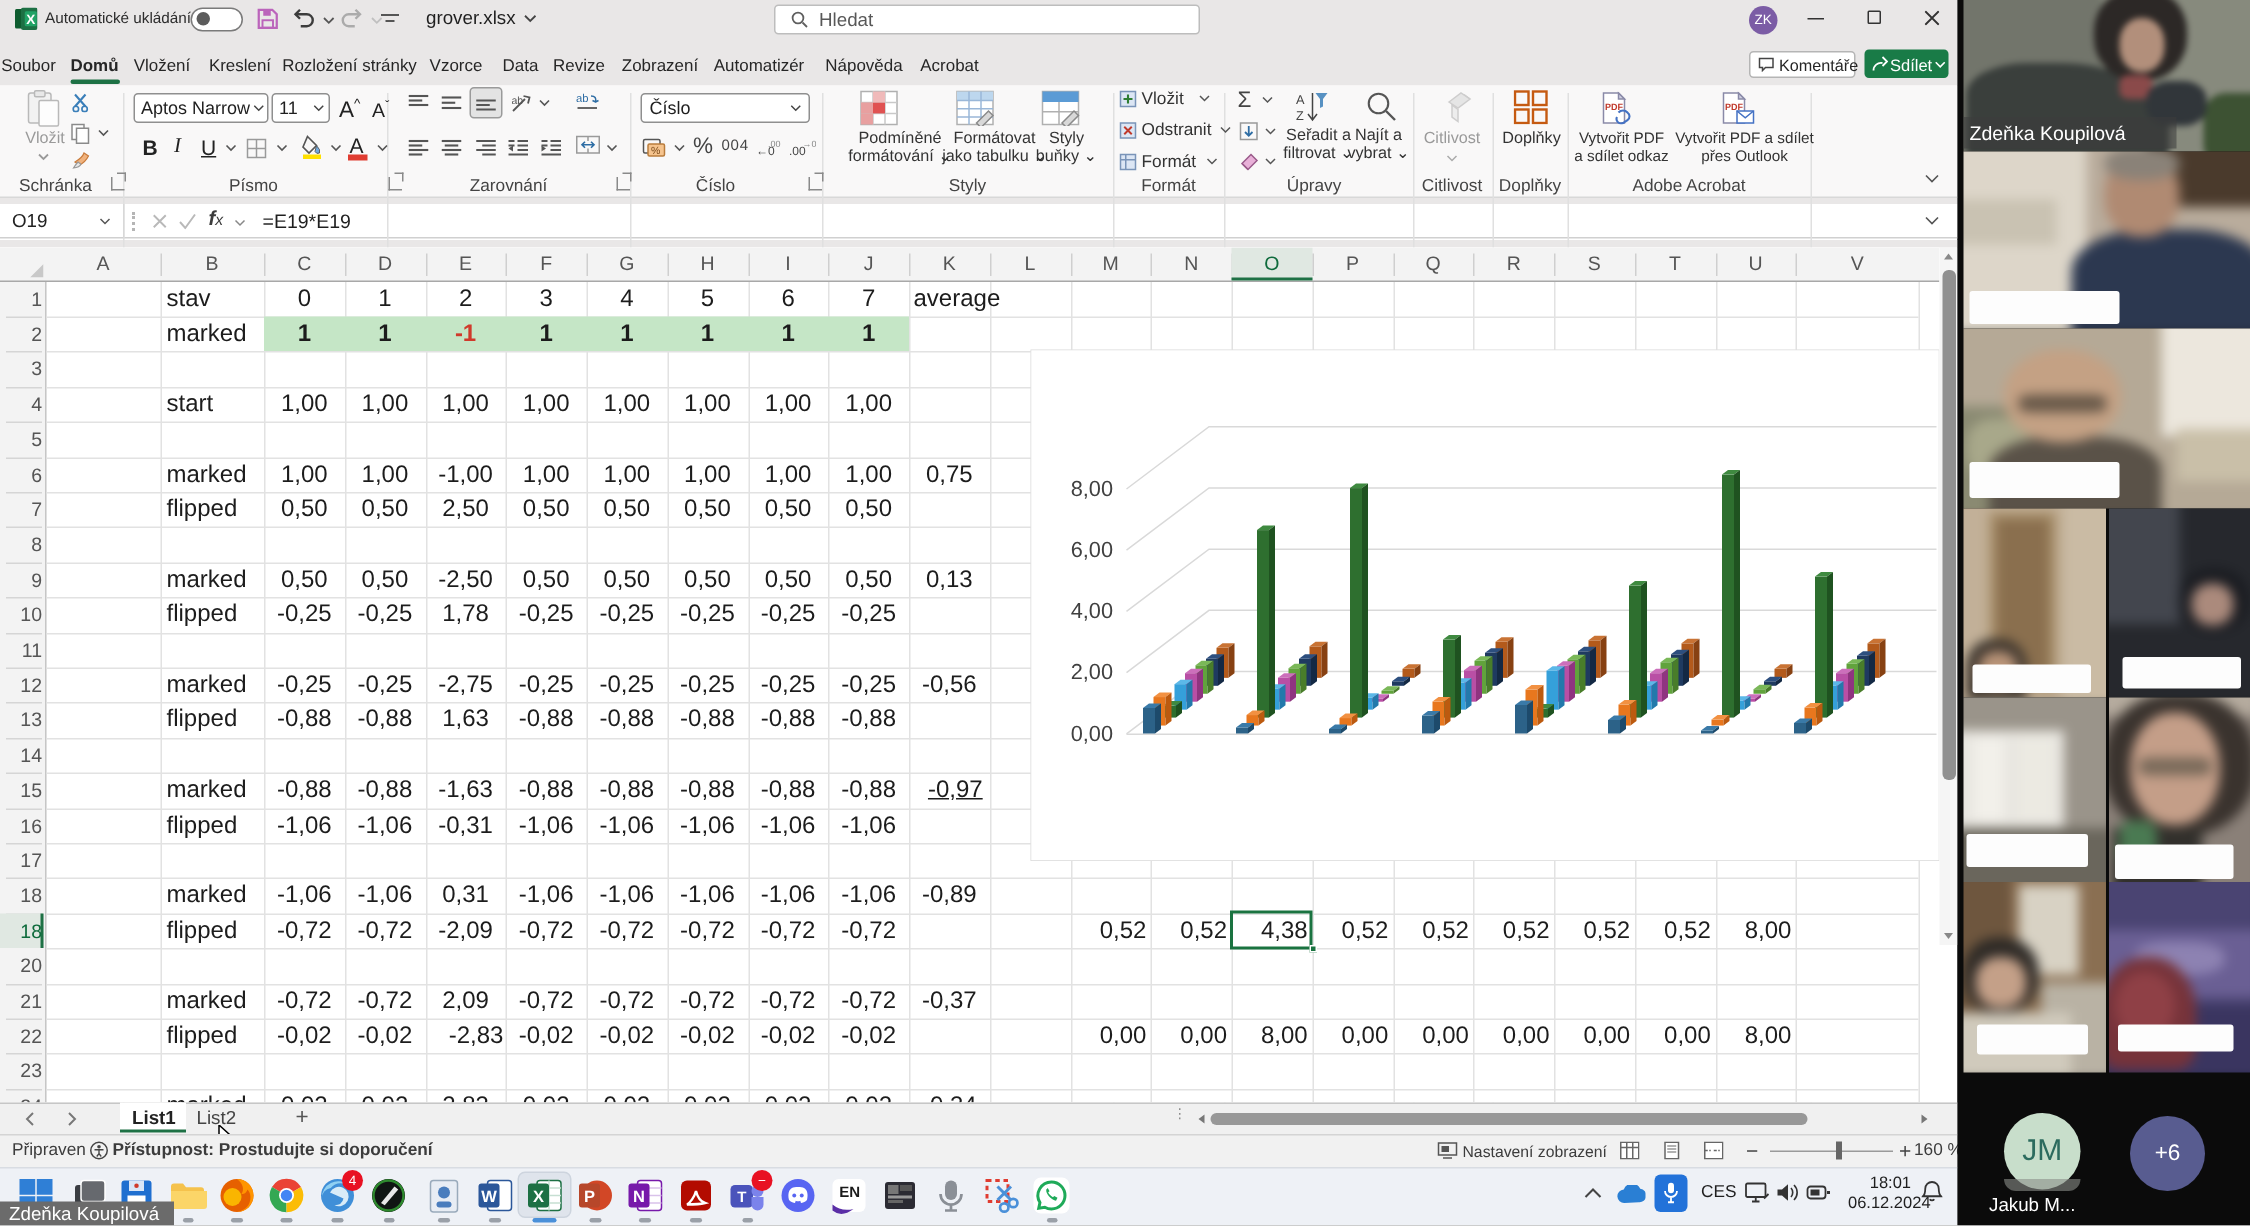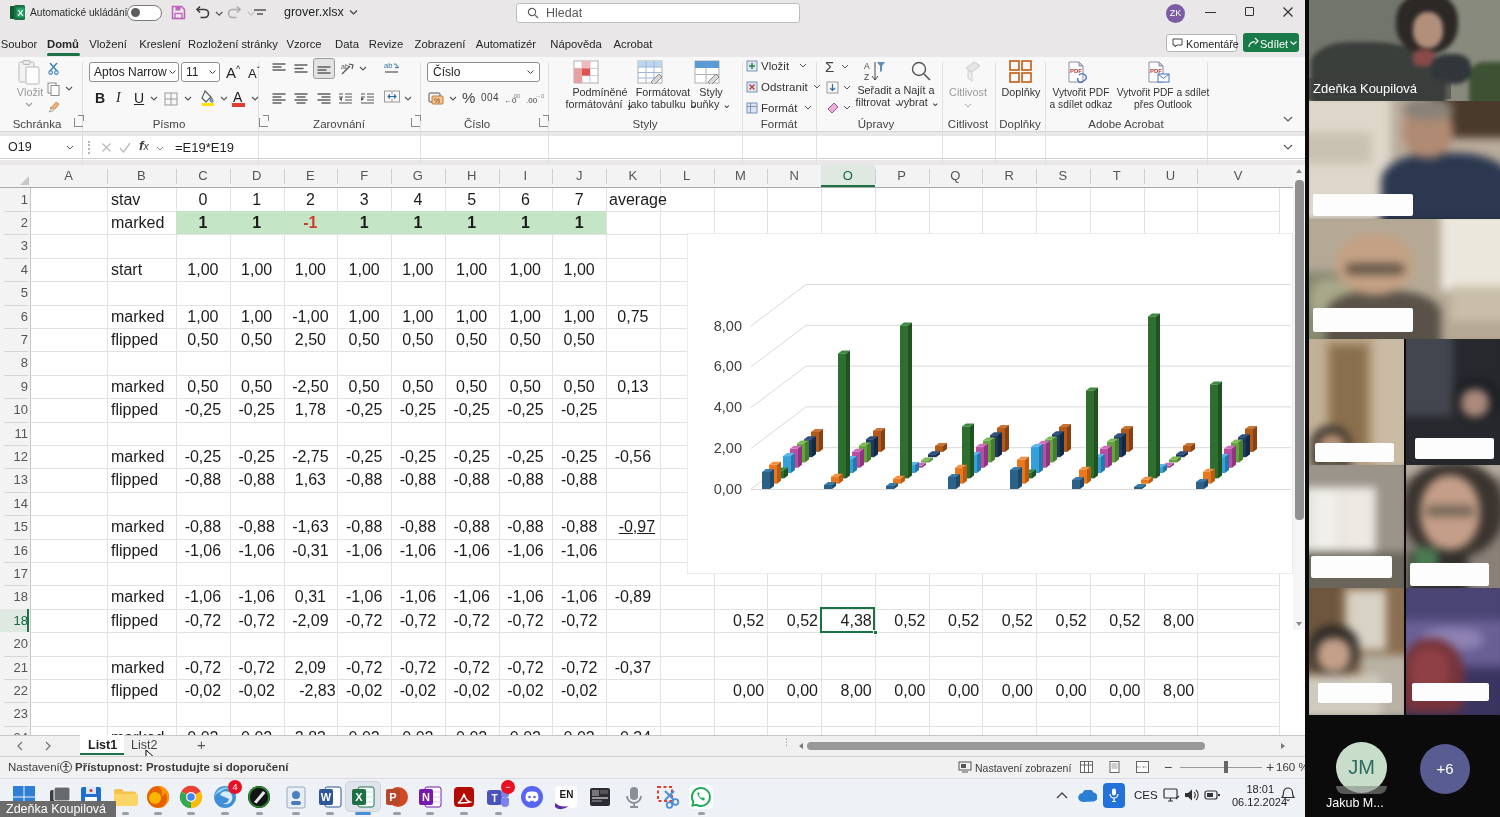--- a/index.html
+++ b/index.html
@@ -943,21 +943,21 @@
     </svg>
 <div class="abs" style="left:782px;top:740px;width:4px;height:10px;color:#888;font-size:9px;line-height:5px;">⋮</div>
 <svg class="ic" style="left:798px;top:742px" width="6" height="8" viewBox="0 0 6 8">
       <path d="M5 1 L1 4 l4 3 z" fill="#777"></path>
     </svg>
 <div class="abs" style="left:807px;top:741.5px;width:398px;height:8px;background:#989898;border-radius:4px;"></div>
 <svg class="ic" style="left:1280px;top:742px" width="6" height="8" viewBox="0 0 6 8">
       <path d="M1 1 L5 4 l-4 3 z" fill="#777"></path>
     </svg>
 <div class="abs" style="left:0;top:756px;width:1305px;height:22px;background:#f1f1f1;border-top:1px solid #d4d4d4;"></div>
-<div class="abs" style="left:8px;top:761px;font-size:11.5px;color:#3c3c3c;">Nastavení</div>
+<div class="abs" style="left:8px;top:761px;font-size:11.5px;color:#3c3c3c;">Připraven</div>
 <svg class="ic" style="left:59px;top:760px" width="14" height="14" viewBox="0 0 14 14">
 <circle cx="7" cy="7" r="5.5" fill="none" stroke="#444" stroke-width="1"></circle>
 <circle cx="7" cy="4.5" r="1.2" fill="#444"></circle>
       <path d="M4 6.5 h6 M7 6.5 v3 M5.5 11 l1.5-2 1.5 2" stroke="#444" fill="none" stroke-width="0.9"></path>
     </svg>
 <div class="abs" style="left:75px;top:761px;font-size:11.5px;font-weight:bold;color:#3c3c3c;">Přístupnost: Prostudujte si doporučení</div>
 <svg class="ic" style="left:958px;top:761px" width="14" height="12" viewBox="0 0 14 12">
 <rect x="1" y="1" width="12" height="8" fill="none" stroke="#555"></rect>
       <path d="M4 11 h6" stroke="#555"></path>
       <rect x="3" y="3" width="5" height="4" fill="#555"></rect>

